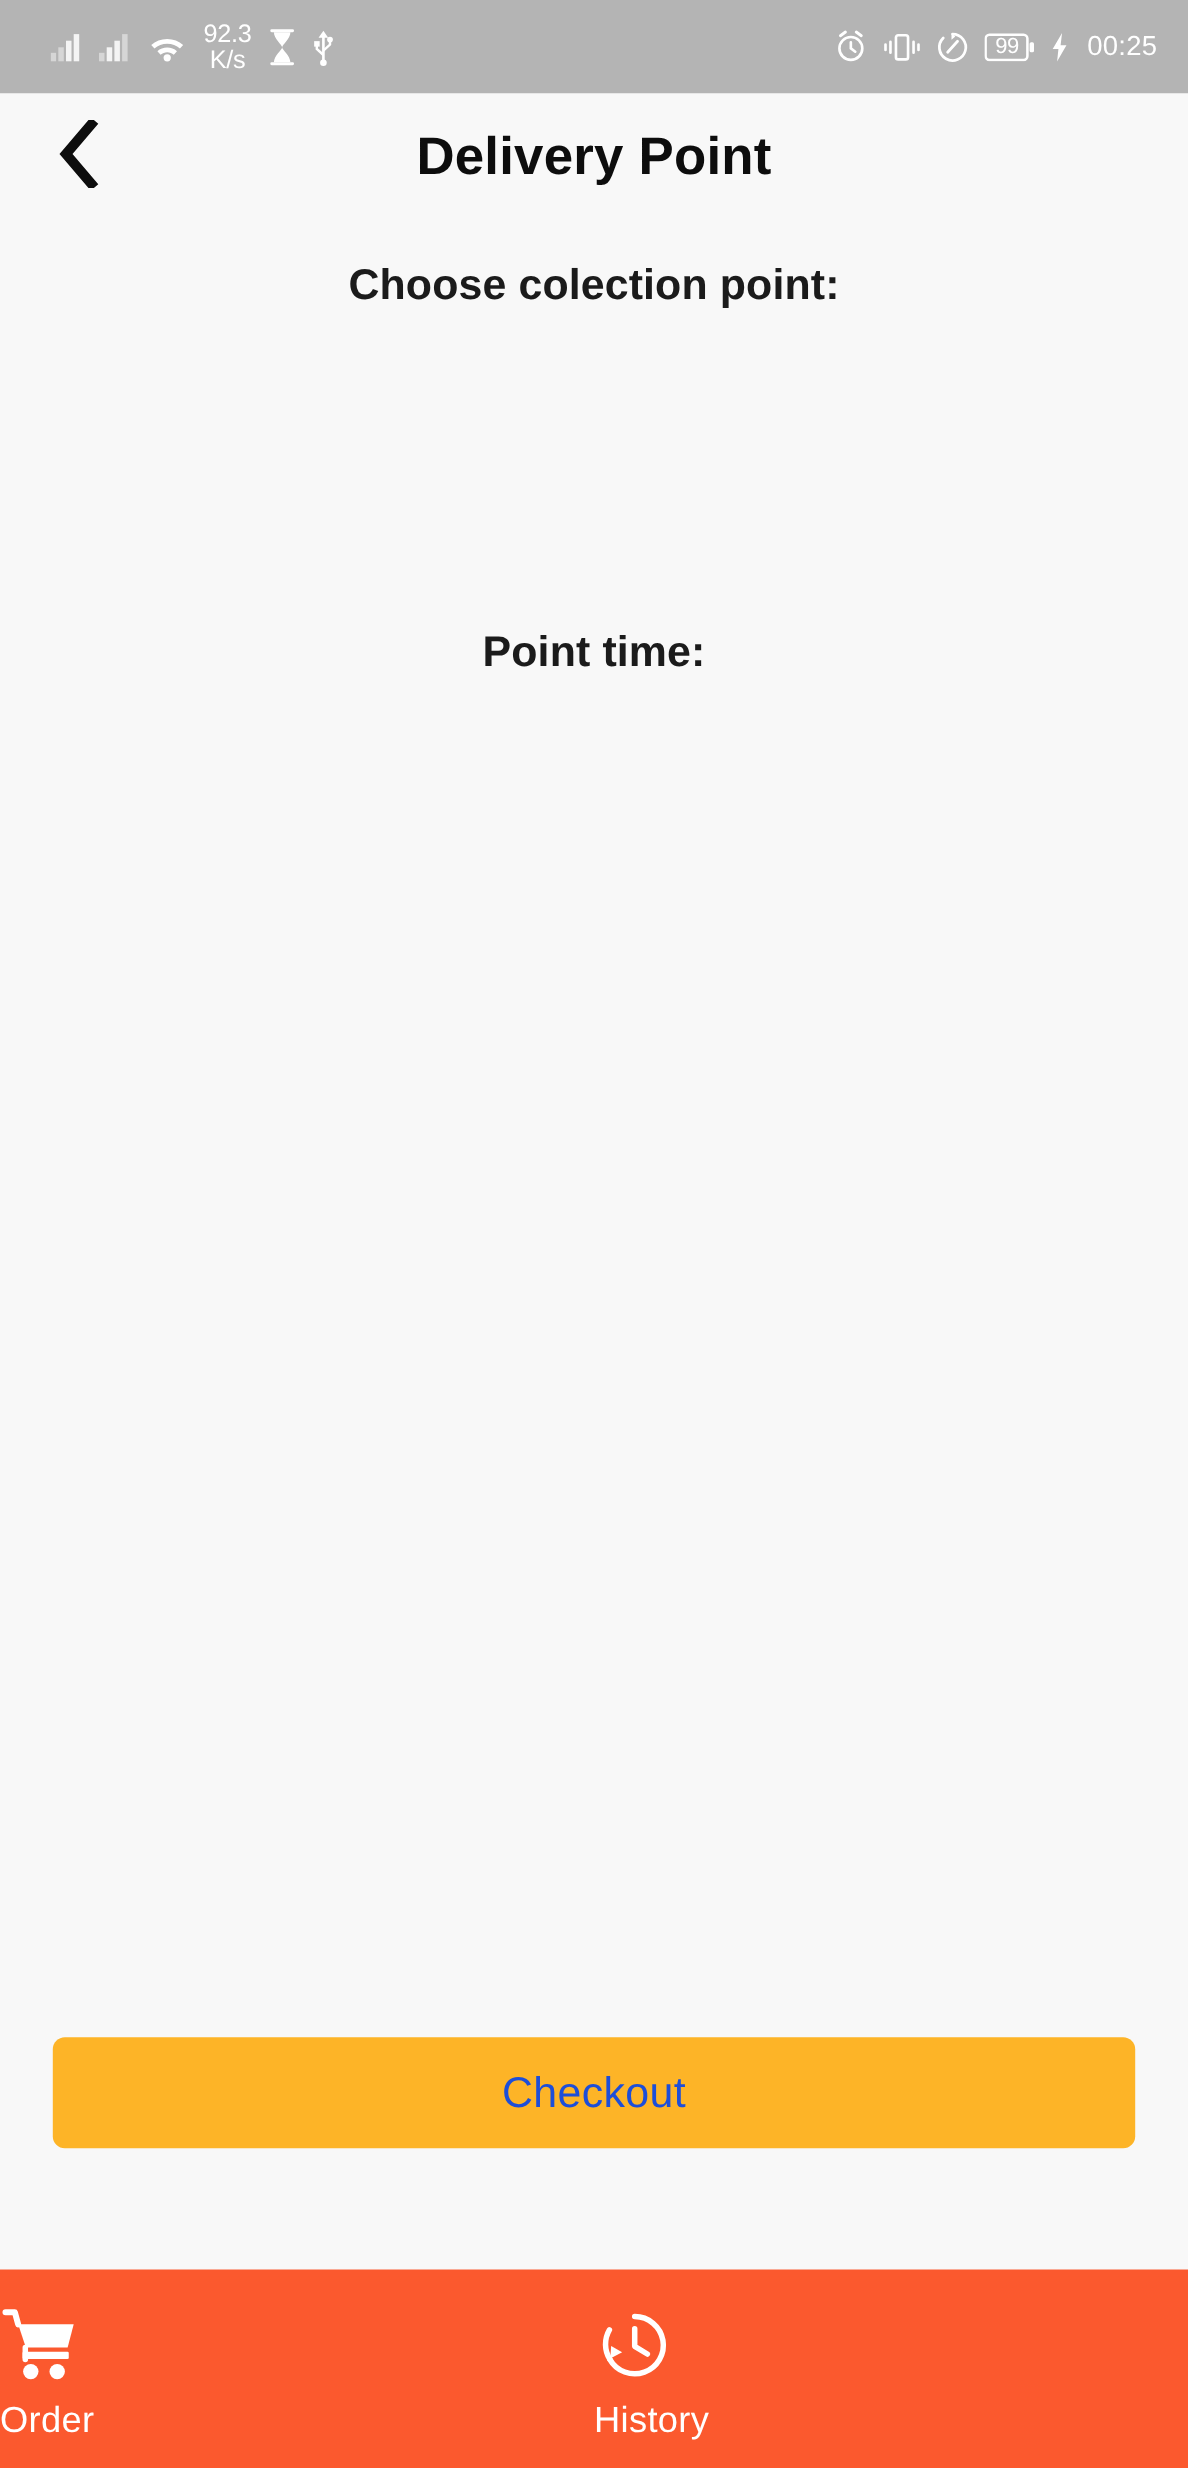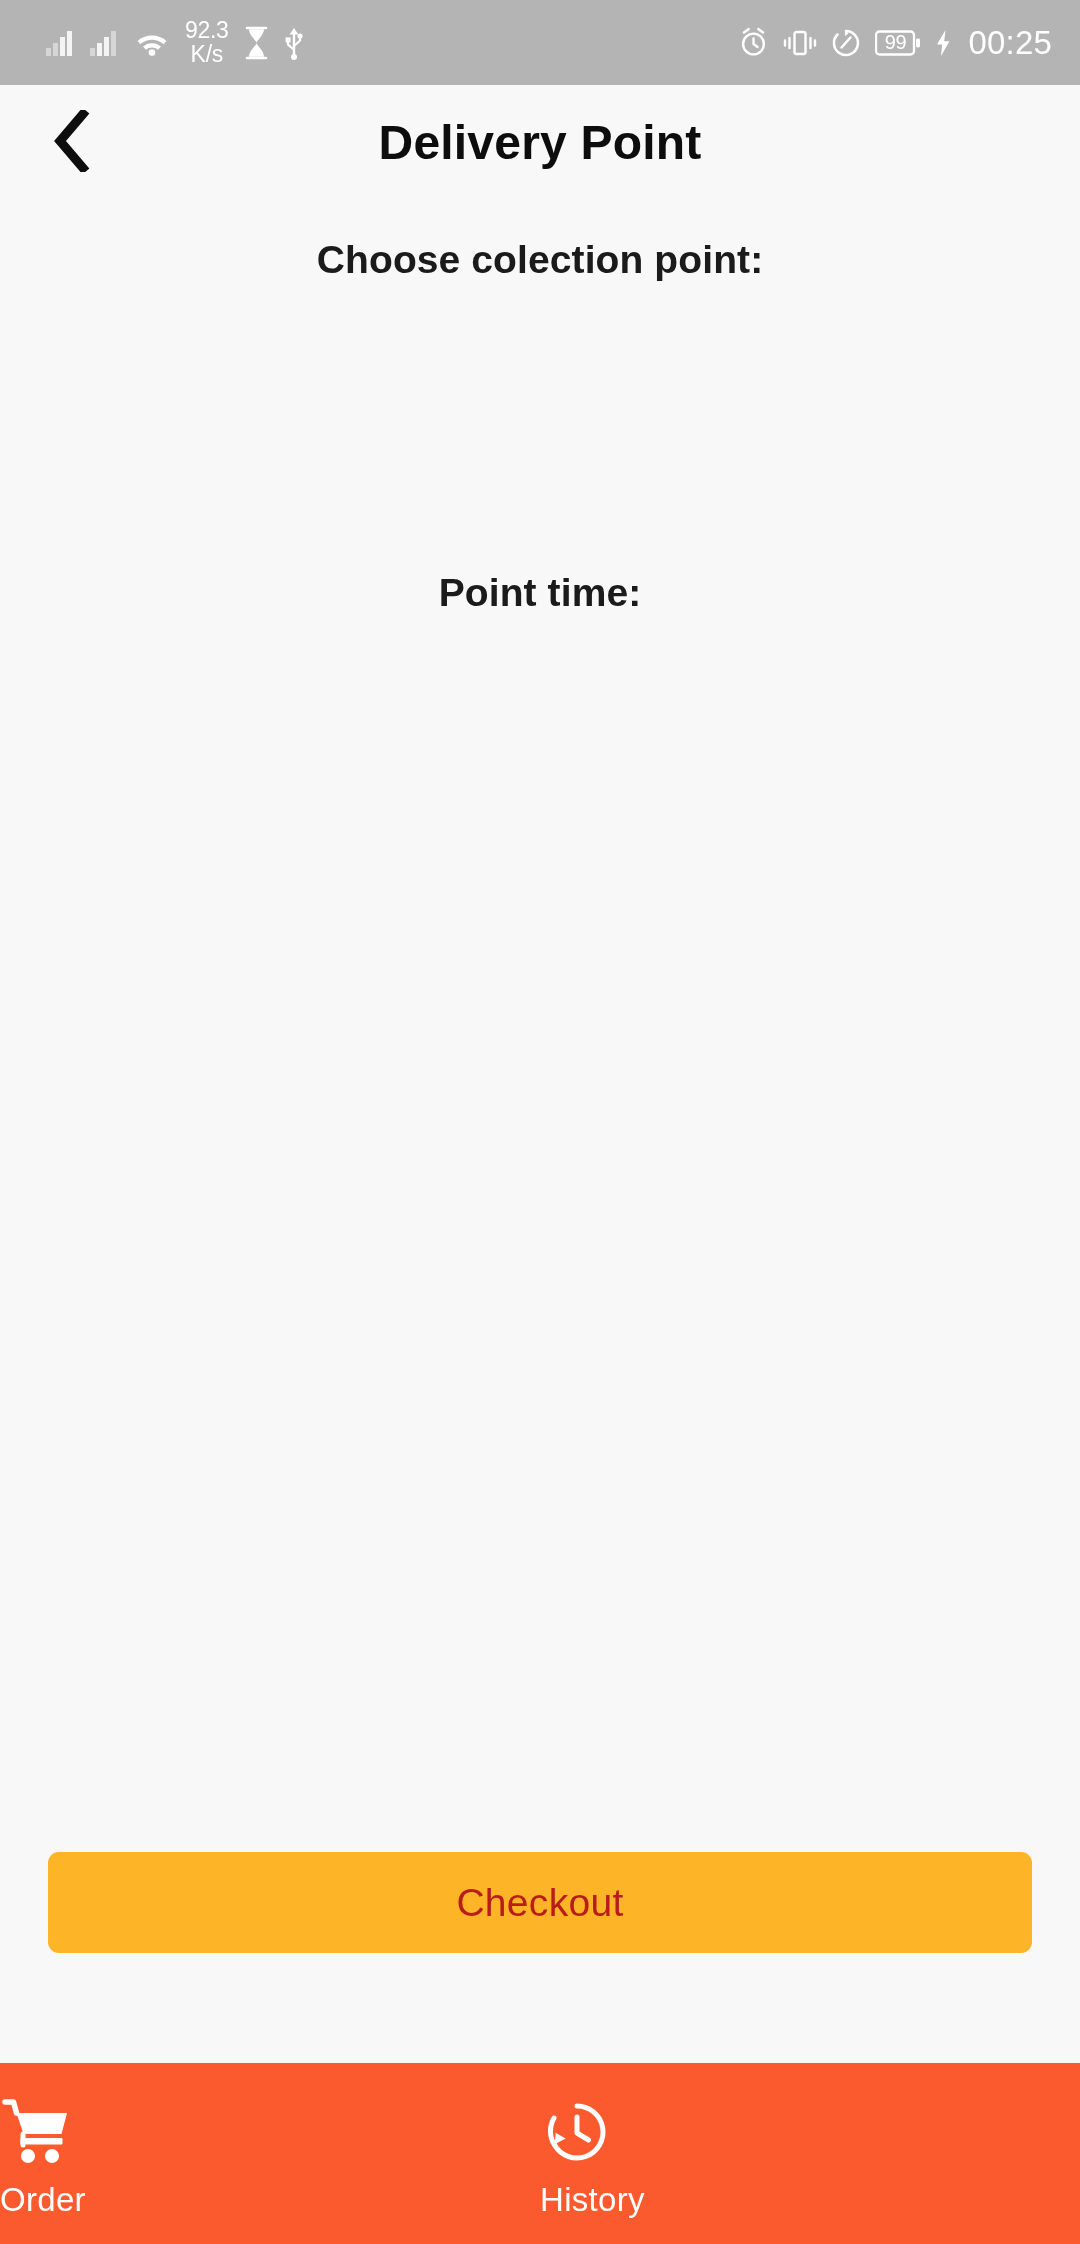--- a/index.html
+++ b/index.html
@@ -30,21 +30,21 @@
   .sb-right { gap:14px; }
   .sb-icon { display:flex; align-items:center; justify-content:center; }
   .sb-icon svg { display:block; }
   .net-speed {
     display:flex; flex-direction:column;
     align-items:center; justify-content:center;
     line-height:1.02; font-size:23px; font-weight:400;
     letter-spacing:-0.3px; margin:0 1px;
   }
   .sb-clock {
-    font-size:33px; font-weight:400; letter-spacing:0.2px;
+    font-size:25px; font-weight:400; letter-spacing:0.2px;
     margin-left:2px;
   }
   .batt-wrap { position:relative; display:flex; align-items:center; }
   .batt-num {
     position:absolute; left:0; right:6px; top:0; bottom:0;
     display:flex; align-items:center; justify-content:center;
     font-size:20px; font-weight:400; letter-spacing:-0.5px;
   }
 
   
@@ -104,21 +104,21 @@
   .checkout-wrap { padding-bottom:110px; }
   .checkout-btn {
     width:100%; height:101px;
     background:#fdb427;
     border:none; border-radius:11px;
     display:flex; align-items:center; justify-content:center;
     cursor:pointer;
   }
   .checkout-label {
     font-size:39px; font-weight:400;
-    color:#b91c1c; letter-spacing:0.3px;
+    color:#1d4ed8; letter-spacing:0.3px;
   }
 
   
   .bottom-nav {
     flex:0 0 181px; height:181px;
     background:#fb592e;
     display:flex; align-items:center;
   }
   .nav-item {
     flex:1 1 0;

